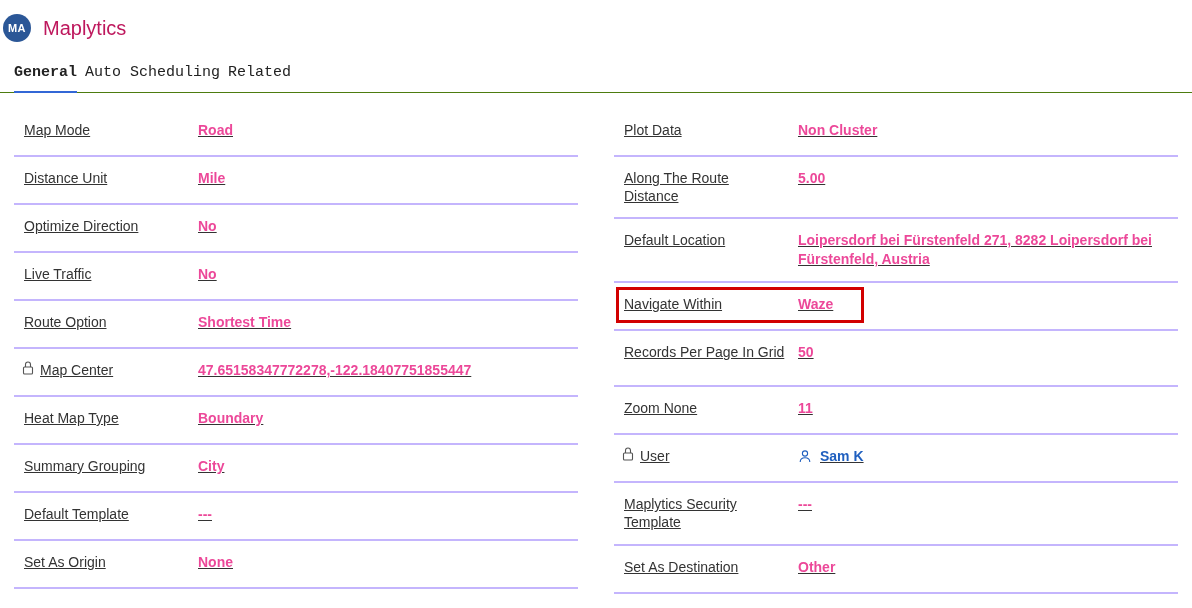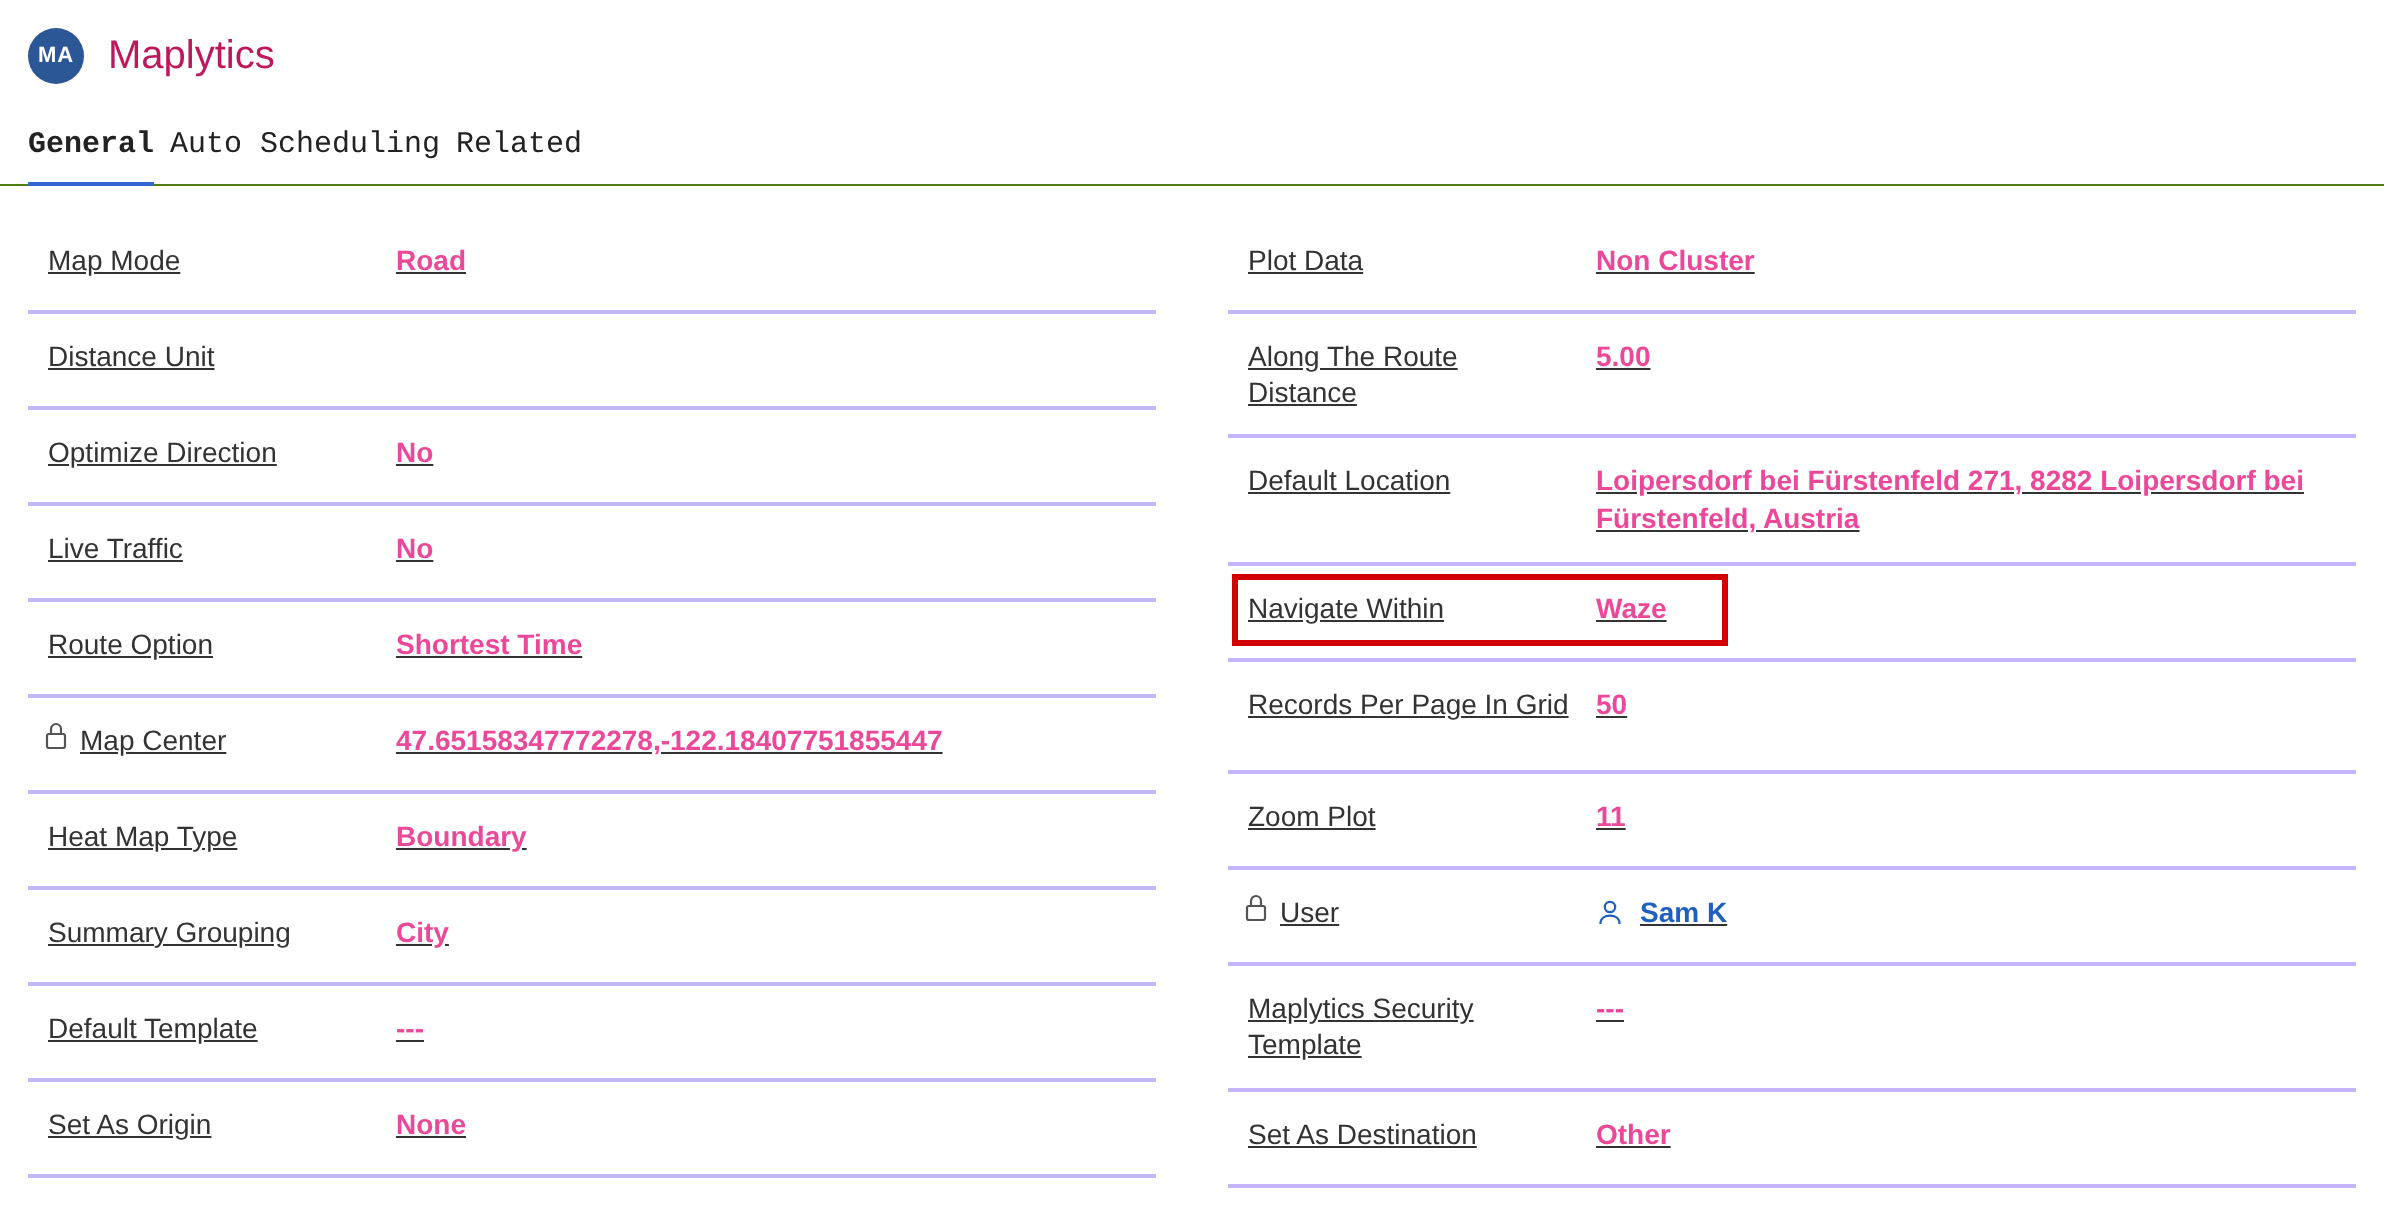--- a/index.html
+++ b/index.html
@@ -6,21 +6,21 @@
   body {
     font-family: "Segoe UI", Arial, sans-serif;
     font-size: 14px;
     color: #333;
     background: #fff;
     width: 1192px;
   }
   .header {
     display: flex;
     align-items: center;
-    padding: 14px 14px 10px 14px;
+    padding: 14px 14px 10px 3px;
   }
   .avatar {
     width: 28px;
     height: 28px;
     border-radius: 50%;
     background: #2b5797;
     color: #fff;
     font-size: 11px;
     font-weight: 600;
     display: flex;
@@ -131,20 +131,21 @@
 
 <div class="columns">
 
   <div class="col">
     <div class="row">
       <div class="label">Map Mode</div>
       <div class="value">Road</div>
     </div>
     <div class="row">
       <div class="label">Distance Unit</div>
+      <div class="value">Mile</div>
     </div>
     <div class="row">
       <div class="label">Optimize Direction</div>
       <div class="value">No</div>
     </div>
     <div class="row">
       <div class="label">Live Traffic</div>
       <div class="value">No</div>
     </div>
     <div class="row">
@@ -195,21 +196,21 @@
     <div class="row" style="position:relative">
       <div class="label">Navigate Within</div>
       <div class="value">Waze</div>
       <div class="highlight"></div>
     </div>
     <div class="row tall">
       <div class="label">Records Per Page In Grid</div>
       <div class="value">50</div>
     </div>
     <div class="row">
-      <div class="label">Zoom Plot</div>
+      <div class="label">Zoom None</div>
       <div class="value">11</div>
     </div>
     <div class="row">
       <div class="lock">
         <svg width="12" height="14" viewBox="0 0 12 14" fill="none" stroke="#555" stroke-width="1.1">
           <rect x="1.5" y="6" width="9" height="7" rx="1"></rect>
           <path d="M3.5 6 V3.5 a2.5 2.5 0 0 1 5 0 V6"></path>
         </svg>
       </div>
       <div class="label" style="width:152px;flex:0 0 152px">User</div>

